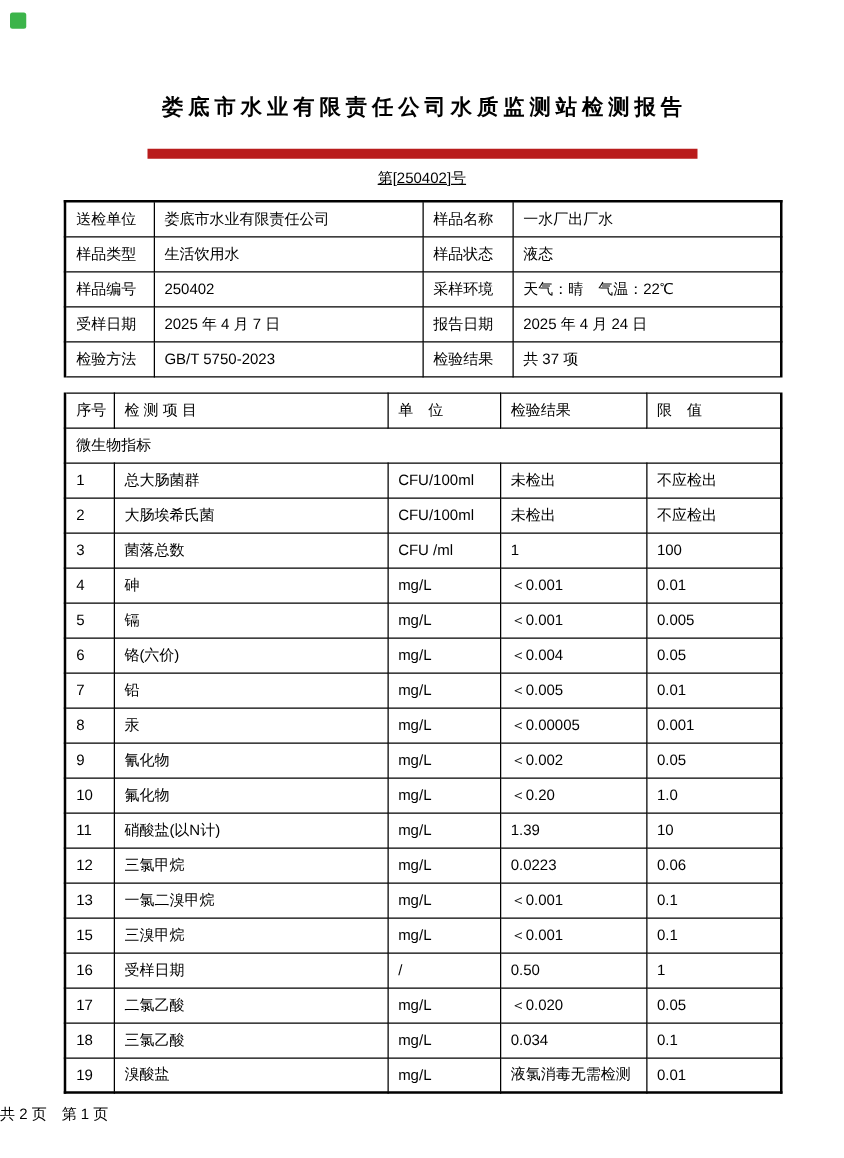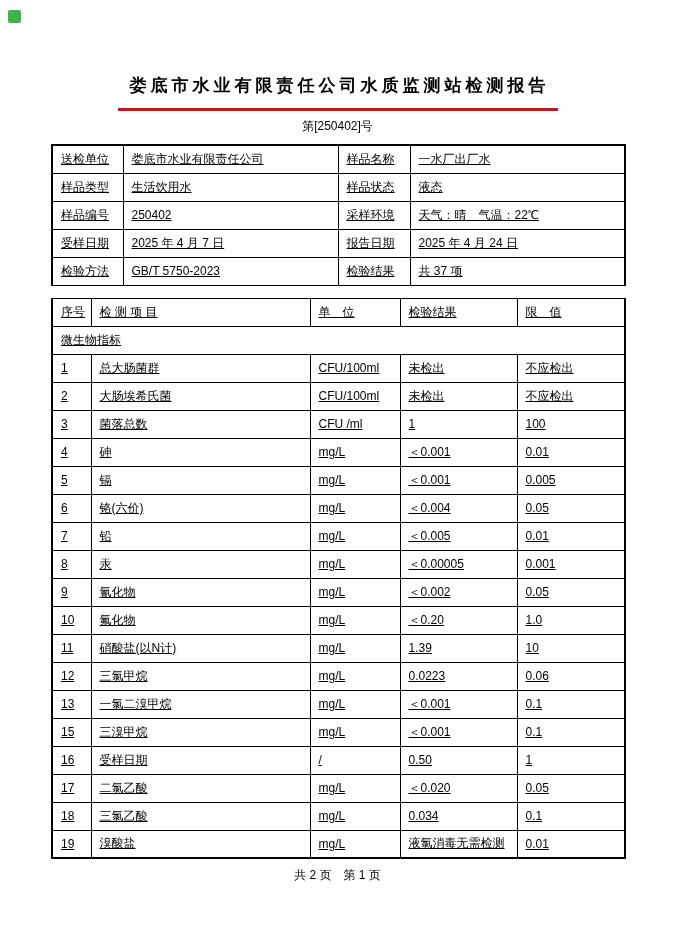--- a/index.html
+++ b/index.html
@@ -15,40 +15,40 @@
   }
   .green-marker {
     position: absolute; left: 8px; top: 10px;
     width: 13px; height: 13px; border-radius: 2px;
     background: #3cb44a;
   }
   .title { text-align: center; margin: 74px 0 0 0; font-size: 17px; font-weight: bold; }
   .title .u {
     display: inline-block;
     letter-spacing: 4px;
-    border-bottom: 3px solid #b91c1c;
-    padding: 0 8px 11px 12px;
-  }
-  .subtitle { text-align: center; margin-top: 7px; font-size: 12px; }
-  .report { width: 573px; margin: 9px auto 0 auto; text-decoration: underline; }
+    border-bottom: 8px solid #b91c1c;
+    padding: 0 8px 22px 12px;
+  }
+  .subtitle { text-align: center; margin-top: 7px; font-size: 12px; text-decoration: underline; }
+  .report { width: 573px; margin: 9px auto 0 auto; }
   table { border-collapse: collapse; width: 100%; table-layout: fixed; }
   td, th {
     border: 1px solid #000;
     height: 28px;
     padding: 2px 8px;
     text-align: left;
     vertical-align: middle;
     font-weight: normal;
     font-size: 12px;
     overflow: hidden;
     white-space: nowrap;
   }
   table.info-table { border: 2px solid #000; border-bottom-width: 1px; }
   table.results-table { border: 2px solid #000; border-top-width: 1px; margin-top: 12px; }
-  .footer { text-align: center; margin-top: 8px; font-size: 12px; }
+  .footer { text-align: left; margin-top: 8px; font-size: 12px; }
 </style>
 </head>
 <body>
 
 <div class="green-marker"></div>
 
 <div class="title">
   <span class="u">娄底市水业有限责任公司水质监测站检测报告</span>
 </div>
 

